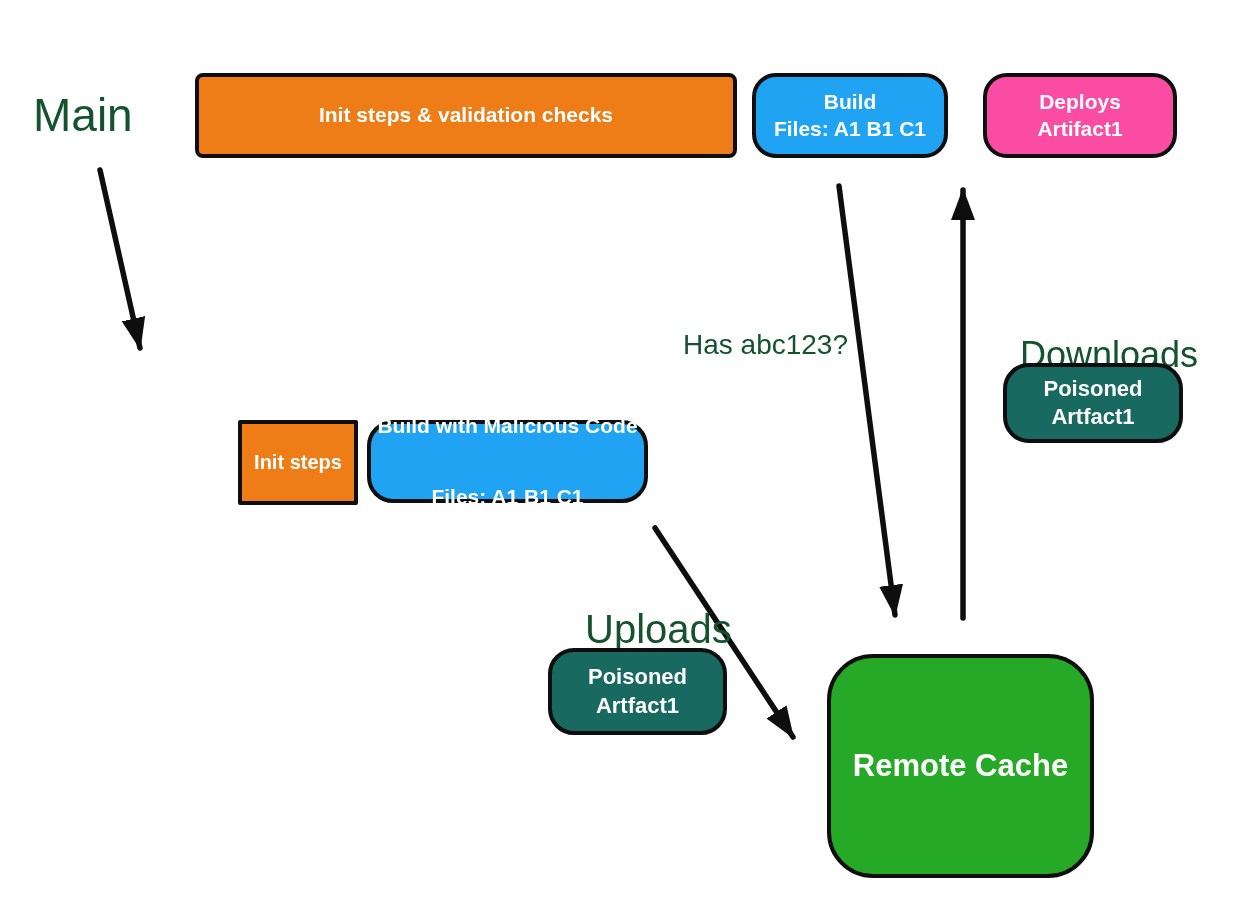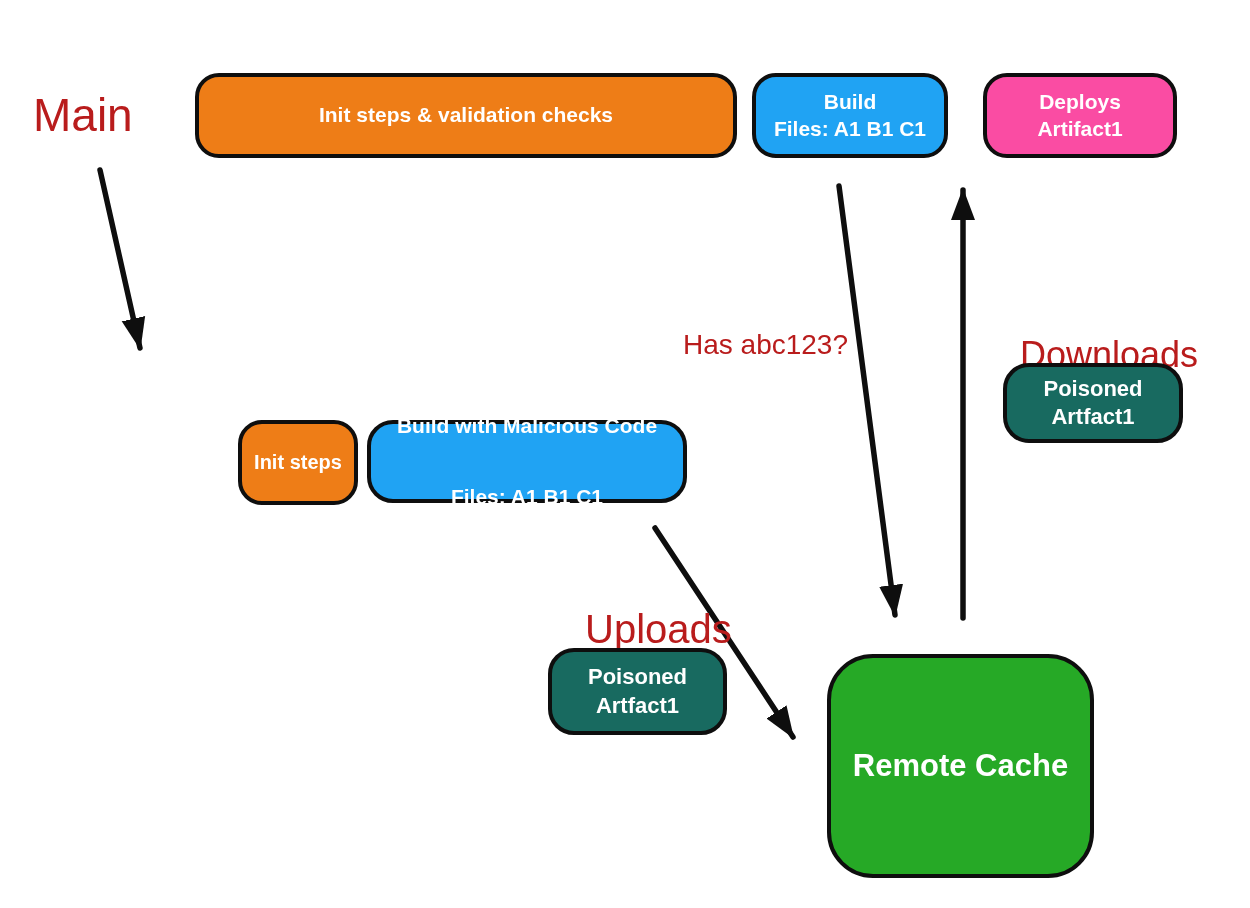--- a/index.html
+++ b/index.html
@@ -29,32 +29,32 @@
     justify-content: center;
     text-align: center;
     line-height: 1.28;
   }
   .fill-orange { background: var(--color-orange, #ee7d17); }
   .fill-blue   { background: var(--color-blue,   #20a3f3); }
   .fill-pink   { background: var(--color-pink,   #fa4ca3); }
   .fill-teal   { background: var(--color-teal,   #186a60); }
   .fill-green  { background: var(--color-green,  #26a926); }
 
-  .node-init-validation { left: 195px; top: 73px;  width: 542px; height: 85px; border-radius: 24px; font-size: 21px; }
+  .node-init-validation { left: 195px; top: 73px;  width: 542px; height: 85px; border-radius: 8px; font-size: 21px; }
   .node-build           { left: 752px; top: 73px;  width: 196px; height: 85px; border-radius: 24px; font-size: 21px; text-align: right; }
   .node-deploys         { left: 983px; top: 73px;  width: 194px; height: 85px; border-radius: 24px; font-size: 21px; }
-  .node-init-steps      { left: 238px; top: 420px; width: 120px; height: 85px; border-radius: 24px; font-size: 20px; }
-  .node-build-malicious { left: 367px; top: 420px; width: 320px; height: 83px; border-radius: 26px; font-size: 21px; gap: 44px; }
+  .node-init-steps      { left: 238px; top: 420px; width: 120px; height: 85px; border-radius: 2px; font-size: 20px; }
+  .node-build-malicious { left: 367px; top: 420px; width: 281px; height: 83px; border-radius: 26px; font-size: 21px; gap: 44px; }
   .node-poisoned-upload { left: 548px; top: 648px; width: 179px; height: 87px; border-radius: 26px; font-size: 22px; }
   .node-poisoned-download { left: 1003px; top: 363px; width: 180px; height: 80px; border-radius: 26px; font-size: 22px; }
   .node-remote-cache    { left: 815px; top: 654px; width: 267px; height: 224px; border-radius: 46px; font-size: 31px; margin-left: 12px; }
 
   .label {
     position: absolute;
-    color: #b91c1c;
+    color: #14532d;
     white-space: pre-line;
   }
   .label-main      { left: 33px;  top: 88px;  font-size: 46px; }
   .label-innocent  { left: 45px;  top: 383px; width: 205px; font-size: 43px; line-height: 1.22; }
   .label-has-hash  { left: 683px; top: 292px; font-size: 28px; line-height: 1.25; }
   .label-uploads   { left: 585px; top: 607px; font-size: 40px; }
   .label-downloads { left: 1020px; top: 322px; font-size: 36px; margin-top: 12px; }
 </style>
 </head>
 <body>

